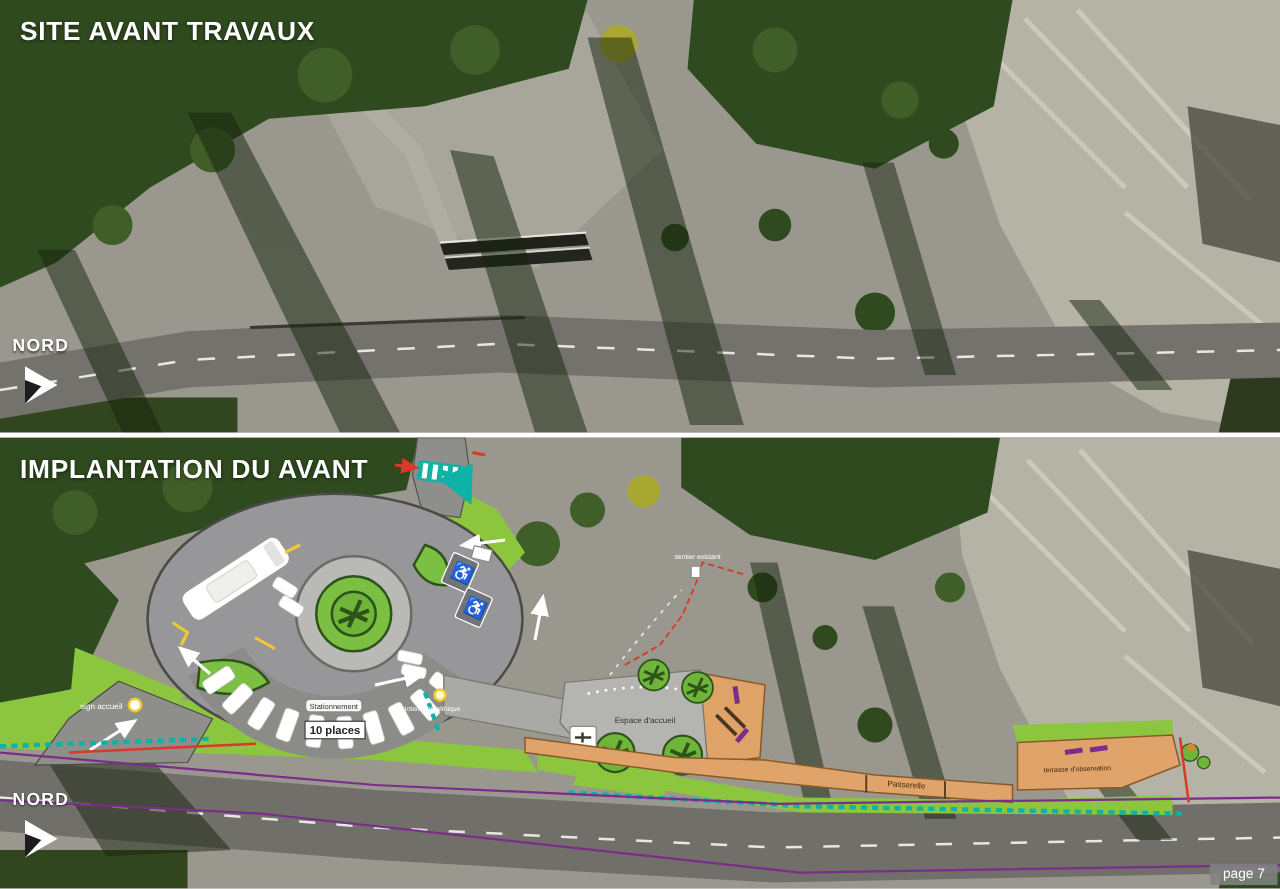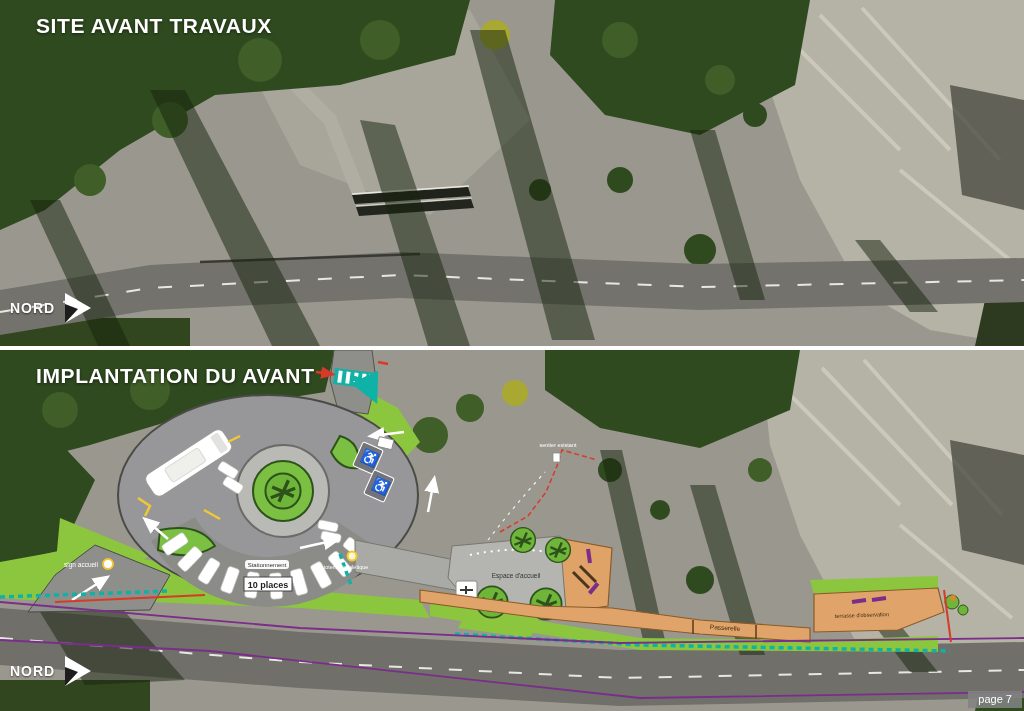--- a/index.html
+++ b/index.html
@@ -2,24 +2,24 @@
 <html><head>
 <meta charset="utf-8">
 <style>
   html,body{margin:0;padding:0;background:#fff;}
   .page{position:relative;width:1024px;height:711px;overflow:hidden;background:#fff;
         font-family:"Liberation Sans",sans-serif;}
   .panel{position:absolute;left:0;width:1024px;overflow:hidden;background:#8f8e85;}
   .panel.before{top:0;height:346px;}
   .panel.project{top:350px;height:361px;}
   .panel svg{display:block;}
-  .panel-title{position:absolute;top:14px;left:36px;margin:0;color:#ffffff;
+  .panel-title{position:absolute;top:14px;left:16px;margin:0;color:#ffffff;
         font-size:21px;font-weight:700;letter-spacing:.6px;
         text-shadow:0 1px 3px rgba(0,0,0,.55);}
-  .nord{position:absolute;left:10px;display:flex;align-items:center;gap:8px;}
+  .nord{position:absolute;left:10px;display:flex;align-items:center;gap:8px;flex-direction:column;}
   .panel.before .nord{bottom:22px;}
   .panel.project .nord{bottom:24px;}
   .nord-label{color:#fff;font-size:14px;font-weight:700;letter-spacing:1px;
         text-shadow:0 1px 2px rgba(0,0,0,.6);}
   .page-badge{position:absolute;right:2px;bottom:3px;background:rgba(130,130,130,.88);
         color:#fff;font-size:11px;padding:2px 10px 3px 10px;margin-left:24px;}
   svg text{font-family:"Liberation Sans",sans-serif;}
 </style>
 </head>
 <body>

